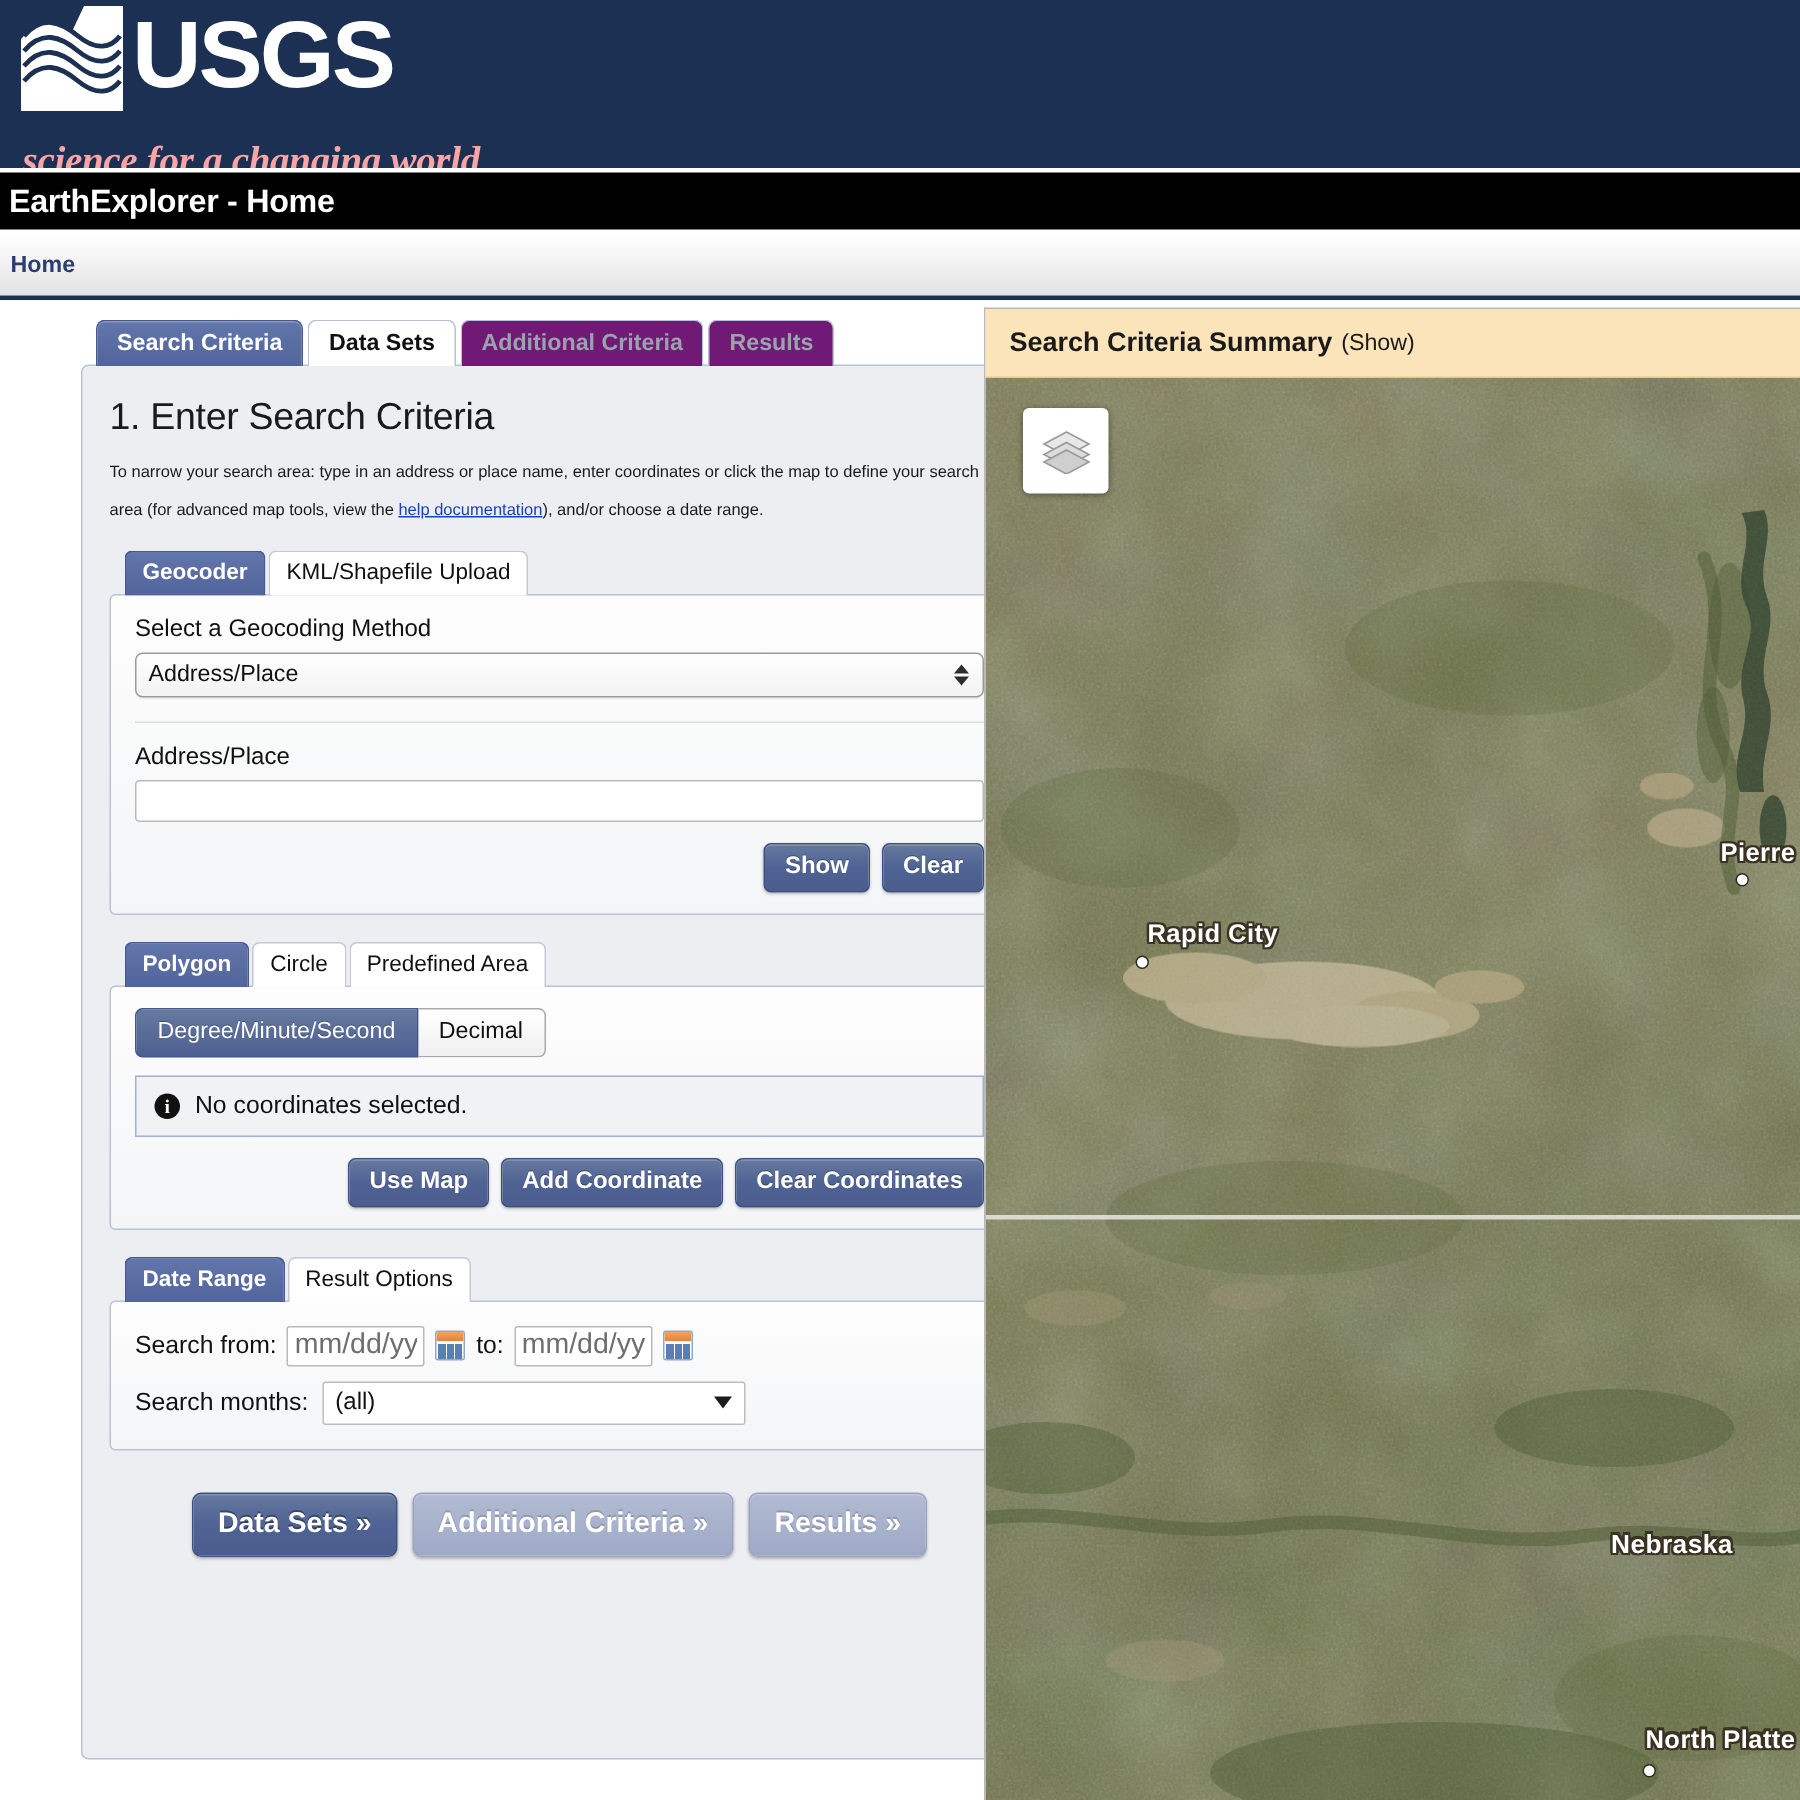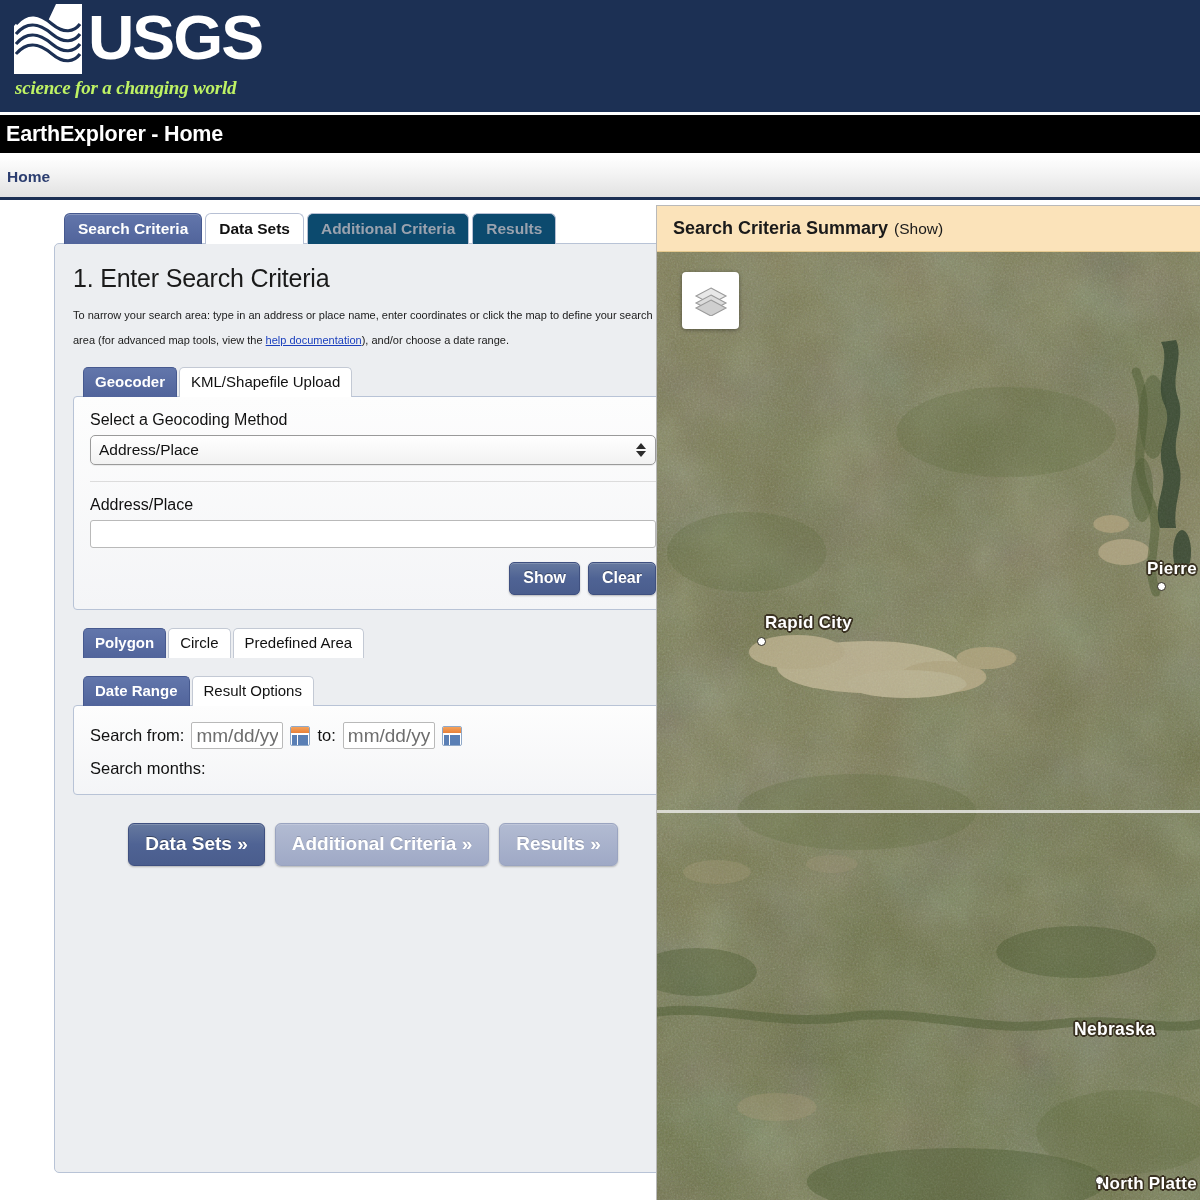--- a/index.html
+++ b/index.html
@@ -41,27 +41,27 @@
     font-family: "Liberation Sans", sans-serif;
     font-weight: bold;
     font-size: 63px;
     line-height: 66px;
     letter-spacing: -2px;
     font-stretch: condensed;
     transform: scaleX(1.02);
     transform-origin: left top;
   }
   .usgs-tag {
-    color: #bef264;
+    color: #fca5a5;
     font-family: "Liberation Serif", serif;
     font-weight: bold;
     font-style: italic;
-    font-size: 19px;
+    font-size: 26px;
     letter-spacing: -0.2px;
-    margin-top: 3px;
+    margin-top: 18px;
     margin-left: 1px;
     white-space: nowrap;
   }
 
   .app-title-bar {
     height: 44px;
     background: #000000;
     color: #ffffff;
     display: flex;
     align-items: center;
@@ -116,21 +116,21 @@
   }
   .tab {
     height: 31px;
     line-height: 29px;
     padding: 0 13px;
     font-size: 15.5px;
     font-weight: bold;
     border-radius: 6px 6px 0 0;
     border: 1px solid #b7c0d4;
     border-bottom: none;
-    background: #0c4a6e;
+    background: #701a75;
     color: #1a1a1a;
     margin-right: 3px;
     cursor: pointer;
     white-space: nowrap;
   }
   .tab.inactive-strong { background:#ffffff; color:#111; }
   .tab.disabled { color: #9aa2ae; font-weight: bold; }
   .tab.active {
     background: linear-gradient(to bottom, #6276ab 0%, #51649b 100%);
     color: #ffffff;
@@ -561,20 +561,37 @@
           </div>
         </div>
       </div>
 
       <div class="group" style="margin-top:18px;">
         <div class="group-tabrow">
           <div class="gtab active">Polygon</div>
           <div class="gtab">Circle</div>
           <div class="gtab">Predefined Area</div>
         </div>
+        <div class="group-body">
+          <div class="toggle-pair">
+            <div class="toggle on">Degree/Minute/Second</div>
+            <div class="toggle">Decimal</div>
+          </div>
+
+          <div class="info-box">
+            <span class="info-ico">i</span>
+            <span>No coordinates selected.</span>
+          </div>
+
+          <div class="btn-row">
+            <button class="btn">Use Map</button>
+            <button class="btn">Add Coordinate</button>
+            <button class="btn">Clear Coordinates</button>
+          </div>
+        </div>
       </div>
 
       <div class="group" style="margin-top:18px;">
         <div class="group-tabrow">
           <div class="gtab active">Date Range</div>
           <div class="gtab">Result Options</div>
         </div>
         <div class="group-body" style="padding:16px;">
           <div class="date-line">
             <span>Search from:</span>
@@ -586,20 +603,24 @@
             <span>to:</span>
             <input class="date-input" type="text" placeholder="mm/dd/yyyy" style="">
             <span class="cal-ico">
               <span class="bar"></span>
                 <span class="grid"></span>
             </span>
           </div>
 
           <div class="months-row">
             <span>Search months:</span>
+            <div class="months-select">
+              <span class="v">(all)</span>
+              <span class="caret-dn"></span>
+            </div>
           </div>
         </div>
       </div>
 
       <div class="nav-btns">
         <button class="btn nav-btn">Data Sets »</button>
         <button class="btn nav-btn muted">Additional Criteria »</button>
         <button class="btn nav-btn muted">Results »</button>
       </div>
 
@@ -697,19 +718,19 @@
       </div>
 
       <div class="map-label" style="left:490px; top:307px;">Pierre</div>
       <div class="city-dot" style="left:500px; top:330px;"></div>
 
       <div class="map-label" style="left:108px; top:361px;">Rapid City</div>
       <div class="city-dot" style="left:100px; top:385px;"></div>
 
       <div class="map-label state" style="left:417px; top:767px;">Nebraska</div>
 
-      <div class="map-label" style="left:440px; top:898px;margin-top:24px;">North Platte</div>
+      <div class="map-label" style="left:440px; top:898px;">North Platte</div>
       <div class="city-dot" style="left:438px; top:924px;"></div>
 
     </div>
   </div>
 
 </div>
 
 </body></html>

